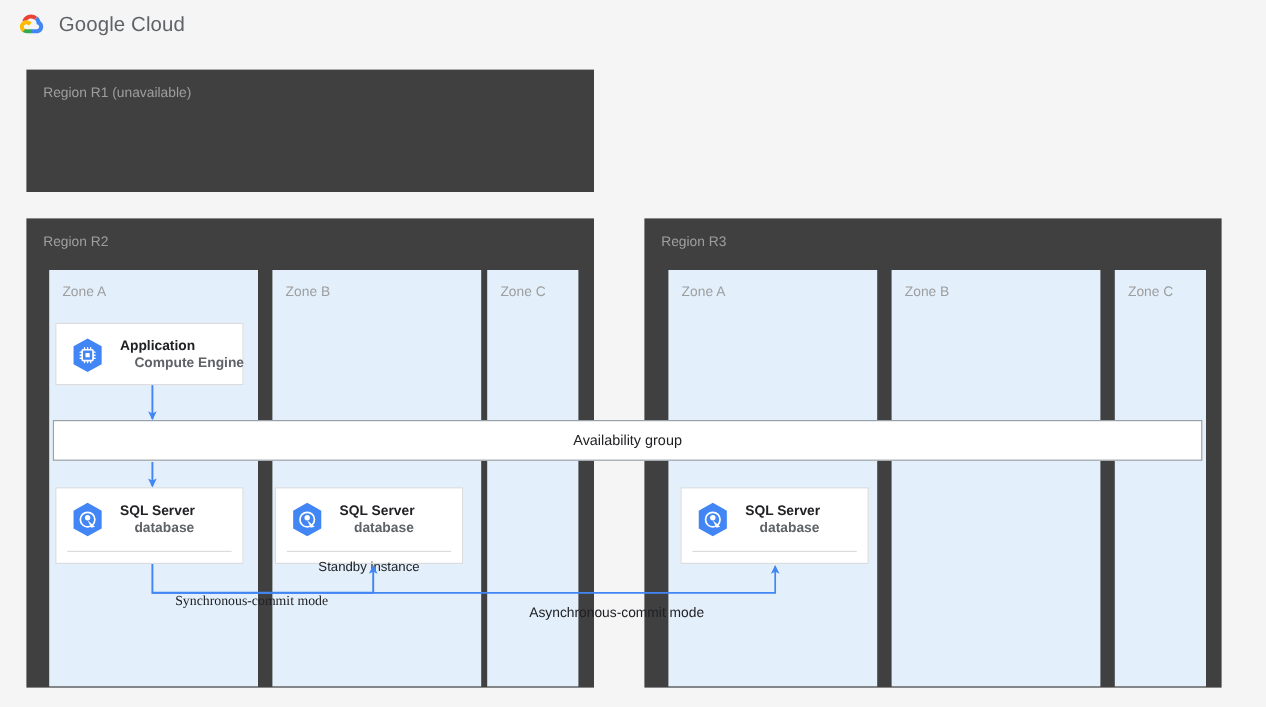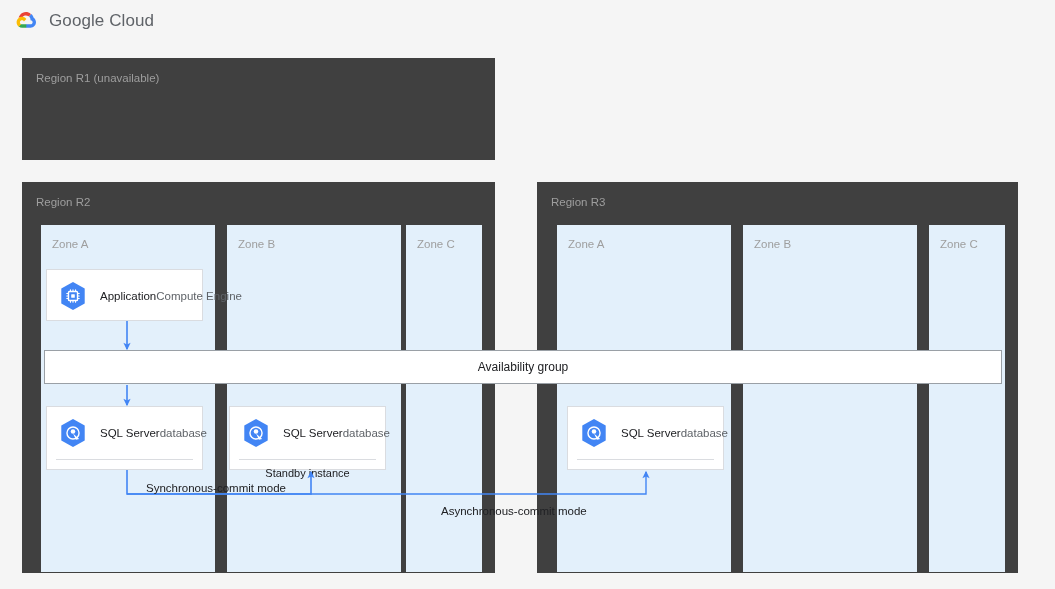--- a/index.html
+++ b/index.html
@@ -97,32 +97,34 @@
     padding: 9px 10px 9px 9px;
   }
   .hex-icon {
     width: 34px;
     height: 34px;
     flex: 0 0 auto;
     margin-right: 10px;
   }
   .card-titles {
     display: flex;
-    flex-direction: row;
+    flex-direction: column;
     line-height: 1.25;
+    font-weight: bold;
   }
   .card-title {
     font-size: 11.5px;
     color: #202124;
     white-space: nowrap;
   }
   .card-sub {
     font-size: 11.5px;
     color: #5f6368;
     white-space: nowrap;
+    margin-left: 12px;
   }
   .card-divider {
     height: 1px;
     background: #dadce0;
     margin: 0 9px;
   }
   .card-footer {
     text-align: center;
     font-size: 11px;
     color: #202124;
@@ -164,21 +166,21 @@
   }
 
   .edge-label {
     position: absolute;
     font-size: 11.5px;
     color: #202124;
     background: transparent;
     white-space: nowrap;
     z-index: 7;
   }
-  #label-sync  { left: 146px; top: 482px; }
+  #label-sync  { left: 146px; top: 495px; font-family: Liberation Serif, serif; }
   #label-async { left: 441px; top: 505px; }
 </style>
 </head>
 <body>
 
 <div class="header">
   <span class="gcp-logo">
     <svg viewBox="0 0 48 48" width="26" height="26" aria-hidden="true">
       <path fill="#EA4335" d="M27.7 15.4l3.1-3.1.2-1.3c-5.6-5.1-14.6-4.5-19.6 1.3-1.4 1.6-2.4 3.6-3 5.6l1.1-.2 6.2-1 .5-.5c2.7-3 7.4-3.4 10.5-.8z"></path>
       <path fill="#4285F4" d="M36.3 17.9c-.7-2.6-2.2-5-4.2-6.8l-4.4 4.4c1.8 1.5 2.9 3.8 2.8 6.2v.8c2.1 0 3.9 1.7 3.9 3.9s-1.7 3.8-3.9 3.8h-7.8l-.8.8v4.7l.8.7h7.8c5.6 0 10.1-4.5 10.1-10.1 0-3.4-1.7-6.6-4.3-8.4z"></path>

